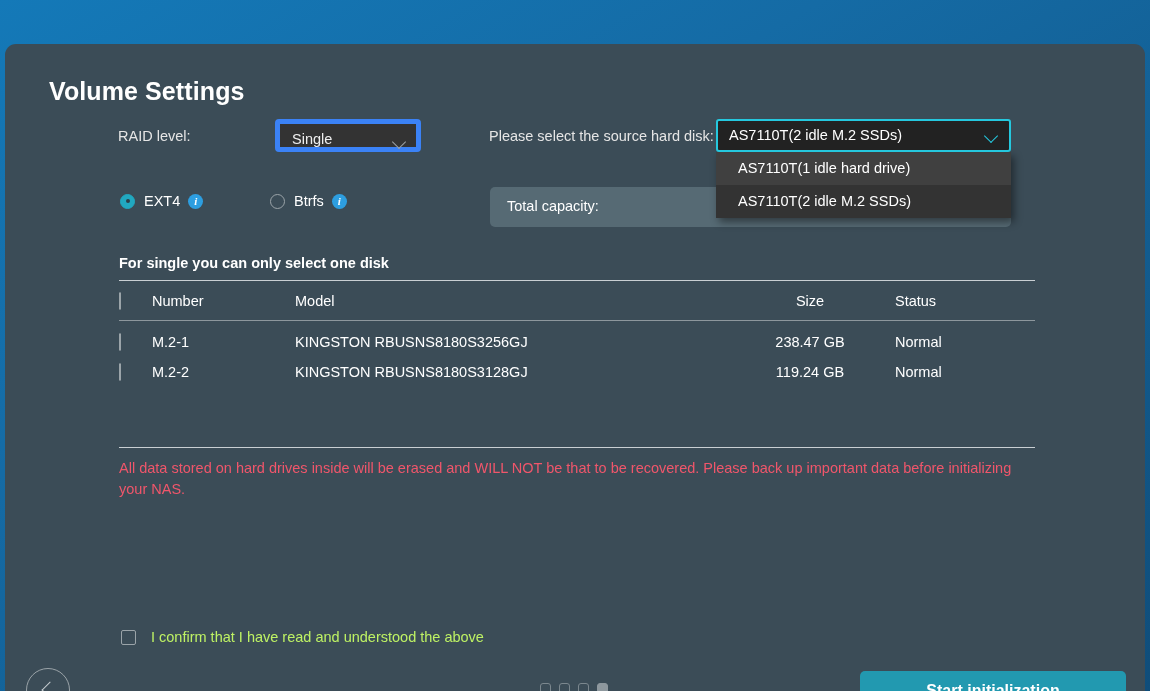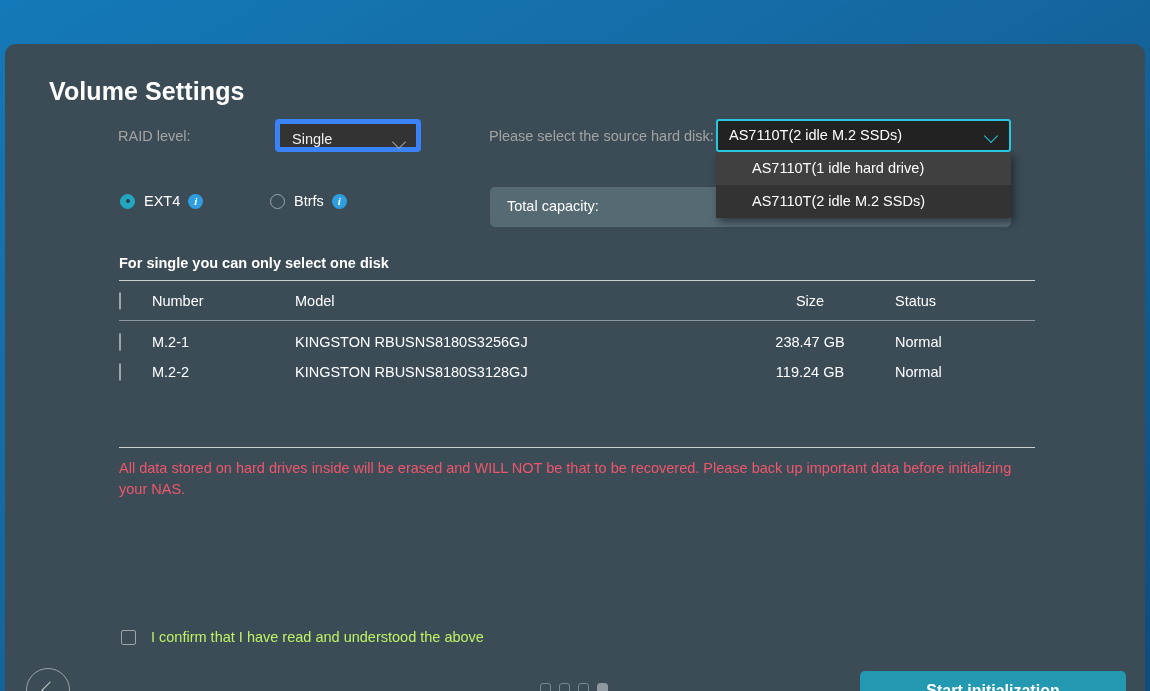--- a/index.html
+++ b/index.html
@@ -41,21 +41,21 @@
     top: 33px;
     font-size: 25px;
     font-weight: bold;
     color: #ffffff;
     letter-spacing: .1px;
   }
 
   
   .field-label {
     position: absolute;
-    color: #a3a3a3;
+    color: #e5e5e5;
     font-size: 14.5px;
   }
   #raid-label { left: 113px; top: 84px; }
 
   #raid-select {
     position: absolute;
     left: 270px;
     top: 75px;
     width: 146px;
     height: 33px;
@@ -115,21 +115,21 @@
     left: 711px;
     top: 108px;
     width: 295px;
     background: #333333;
     box-shadow: 3px 4px 8px rgba(0,0,0,.45);
     z-index: 29;
   }
   .option {
     height: 33px;
     line-height: 33px;
-    padding-left: 36px;
+    padding-left: 22px;
     font-size: 14.5px;
     color: #ffffff;
     background: #333333;
     cursor: pointer;
     box-sizing: border-box;
   }
   .option.hovered { background: #404040; }
 
   
   #capacity-panel {

